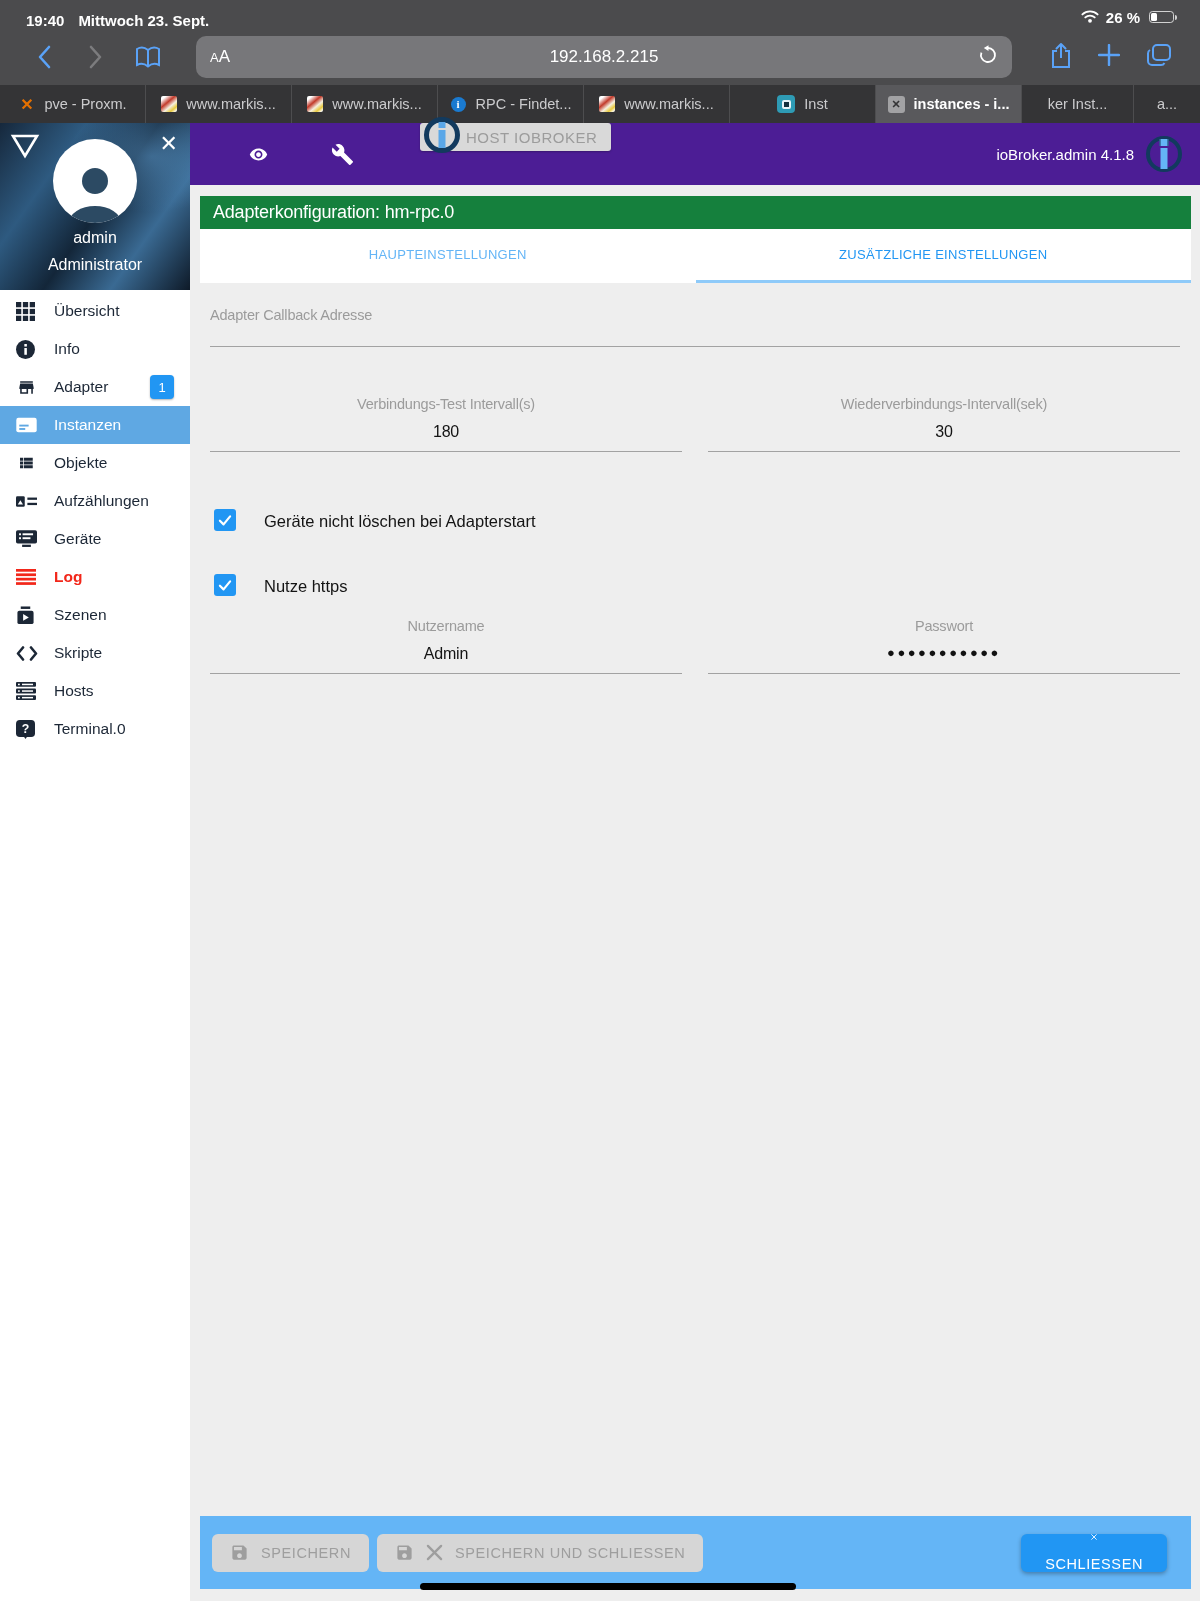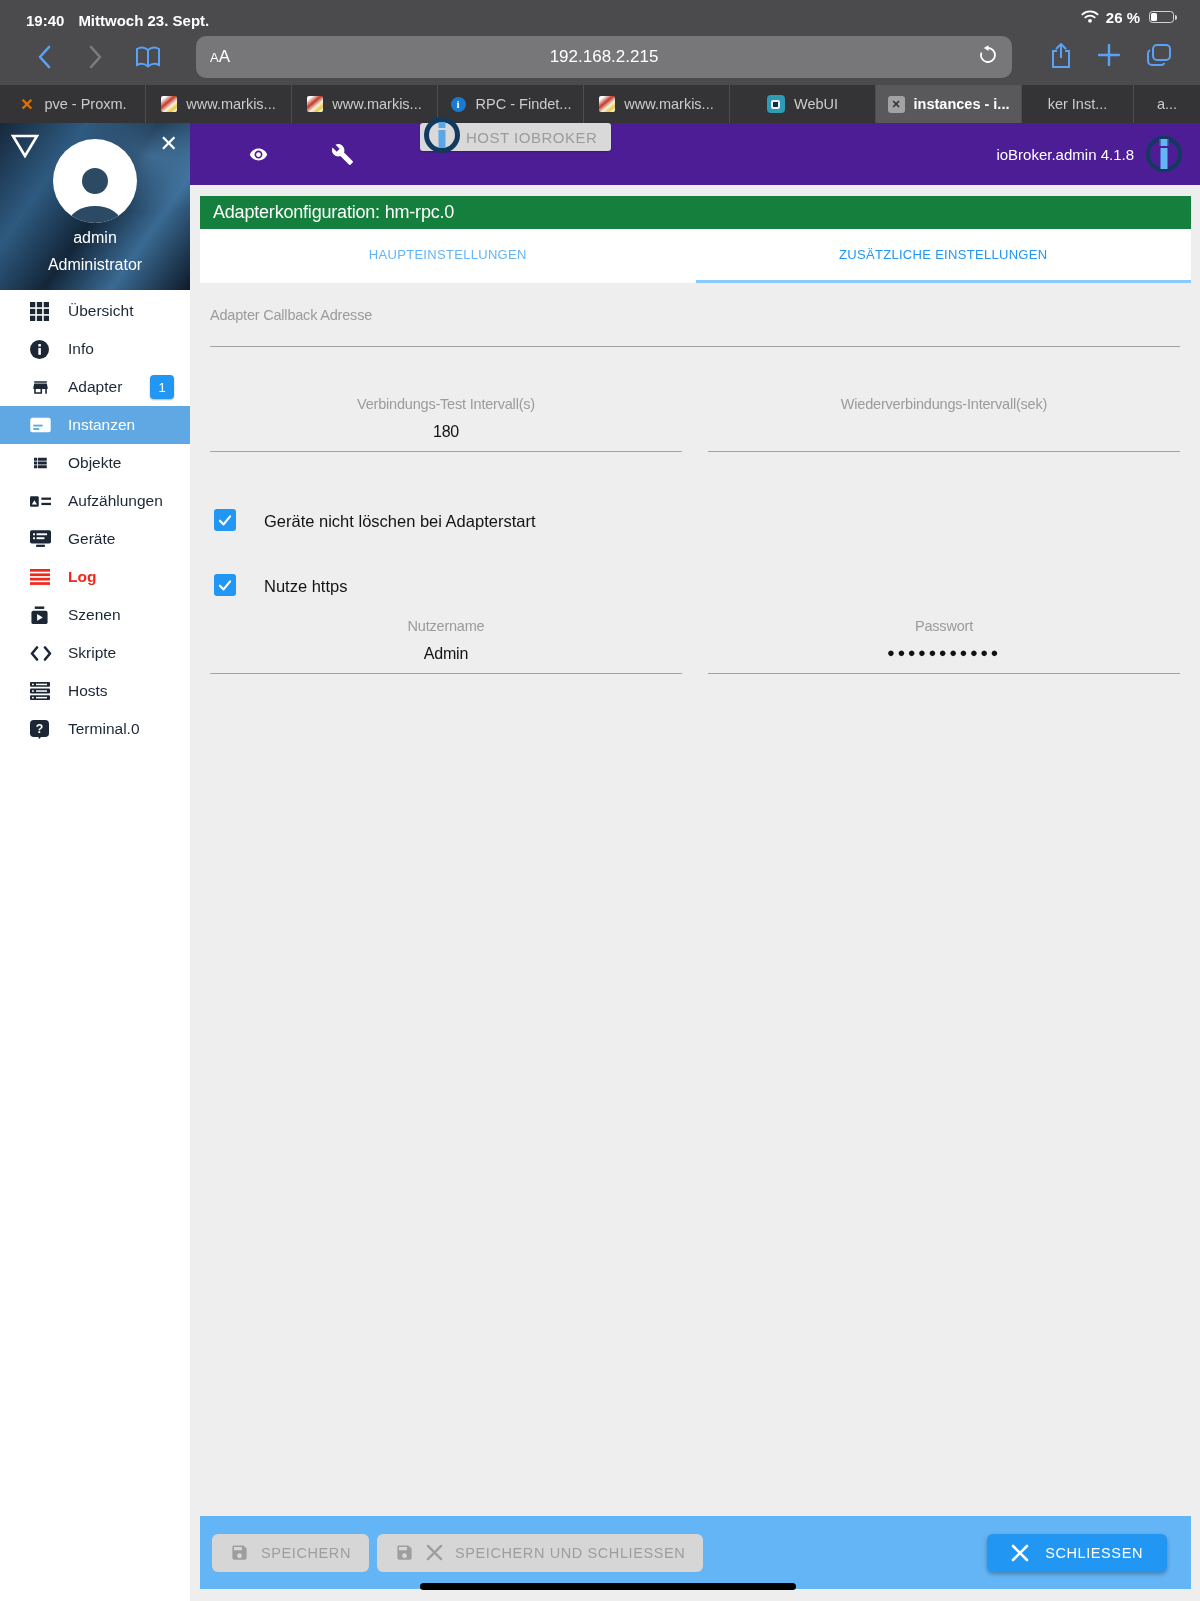--- a/index.html
+++ b/index.html
@@ -51,21 +51,21 @@
       radial-gradient(120px 80px at 80% 20%, rgba(90,150,200,.55), transparent 70%),
       linear-gradient(125deg,#16283c 0%,#2e5a80 28%,#132639 52%,#3a6a93 74%,#0e1a28 100%);
   }
   .tri-icon { position:absolute; left:10px; top:10px; width:0; height:0; }
   .tri-icon svg { display:block; }
   .card-close { position:absolute; right:12px; top:10px; font-size:22px; font-weight:300; color:#fff; line-height:1; }
   .avatar { position:absolute; left:50%; top:16px; transform:translateX(-50%); width:84px; height:84px; background:#fff; border-radius:50%; display:flex; align-items:flex-end; justify-content:center; overflow:hidden; }
   .user-name { position:absolute; left:0; right:0; top:106px; text-align:center; font-size:16px; }
   .user-role { position:absolute; left:0; right:0; top:133px; text-align:center; font-size:16px; }
   .menu { padding-top:2px; }
-  .mi { height:38px; display:flex; align-items:center; padding:0 14px 0 30px; color:#1c2736; cursor:pointer; position:relative; }
+  .mi { height:38px; display:flex; align-items:center; padding:0 14px 0 16px; color:#1c2736; cursor:pointer; position:relative; }
   .mi-icon { width:24px; height:20px; display:flex; align-items:center; color:#1c2736; flex:0 0 24px; }
   .mi-label { font-size:15.5px; margin-left:14px; }
   .mi.active { background:#5fa8e3; color:#fff; }
   .mi.active .mi-icon { color:#fff; }
   .mi.alert { color:#f2271a; font-weight:bold; }
   .mi.alert .mi-icon { color:#f2271a; }
   .badge { position:absolute; right:16px; top:7px; width:24px; height:24px; background:#2196f3; border-radius:4px; color:#fff; font-size:13px; display:flex; align-items:center; justify-content:center; box-shadow:0 1px 2px rgba(0,0,0,.3); }
   .cut { fill:#ffffff; }
   .mi.active .cut { fill:#5fa8e3; }
 
@@ -104,21 +104,21 @@
   .cb2 { margin-top:43px; }
   .checkbox { width:22px; height:22px; background:#2196f3; border-radius:3px; display:flex; align-items:center; justify-content:center; flex:0 0 22px; }
   .cb-label { font-size:16.5px; color:#141414; }
 
   .spacer { flex:1 1 auto; }
 
   .bottom-bar { margin:0 9px 6px 10px; height:73px; background:#64b5f6; display:flex; align-items:center; padding:0 24px 0 12px; flex:0 0 auto; }
   .btn { height:38px; border:none; border-radius:6px; display:flex; align-items:center; gap:12px; font-family:"Liberation Sans",sans-serif; font-size:14.5px; letter-spacing:.6px; padding:0 18px; cursor:pointer; }
   .btn.disabled { background:#d6d6d6; color:#9e9e9e; }
   .btn.disabled + .btn.disabled { margin-left:8px; }
-  .btn.primary { margin-left:auto; background:#2196f3; color:#fff; box-shadow:0 2px 4px rgba(0,0,0,.3); padding:0 24px; gap:16px; }
+  .btn.primary { margin-left:auto; background:#2196f3; color:#fff; box-shadow:0 2px 4px rgba(0,0,0,.3); padding:0 24px; gap:16px;flex-direction:column; }
   .bottom-strip { height:6px; background:#eeeeee; flex:0 0 auto; }
 
   .home-indicator { position:absolute; left:420px; top:1583px; width:376px; height:7px; background:#000; border-radius:4px; z-index:10; }
 </style>
 </head>
 <body>
 
 <div class="page">
 
   <div class="chrome">
@@ -213,21 +213,21 @@
       <span>RPC - Findet...</span>
     </div>
     <div class="tab">
       <span class="fav fav-markise"></span>
       <span>www.markis...</span>
     </div>
     <div class="tab">
       <span class="fav fav-webui">
           <span class="inner"></span>
         </span>
-      <span>WebUI</span>
+      <span>Inst</span>
     </div>
     <div class="tab active">
       <span class="tab-close">✕</span>
       <span style="font-weight:bold">instances - i...</span>
     </div>
     <div class="tab clip1">
       <span>ker Inst...</span>
     </div>
     <div class="tab clip2">
       <span>a...</span>
@@ -426,20 +426,21 @@
           <div class="fvalue"></div>
         </div>
 
         <div class="two-col row2">
           <div class="field">
             <div class="flabel">Verbindungs-Test Intervall(s)</div>
             <div class="fvalue">180</div>
           </div>
           <div class="field">
             <div class="flabel">Wiederverbindungs-Intervall(sek)</div>
+            <div class="fvalue">30</div>
           </div>
         </div>
 
         <div class="cb-row cb1">
           <span class="checkbox">
             <svg width="16" height="16" viewBox="0 0 22 22">
                 <polyline points="4,12 9,17 18,6" fill="none" stroke="#fff" stroke-width="3" stroke-linecap="round" stroke-linejoin="round"></polyline>
               </svg>
           </span>
           <span class="cb-label">Geräte nicht löschen bei Adapterstart</span>

